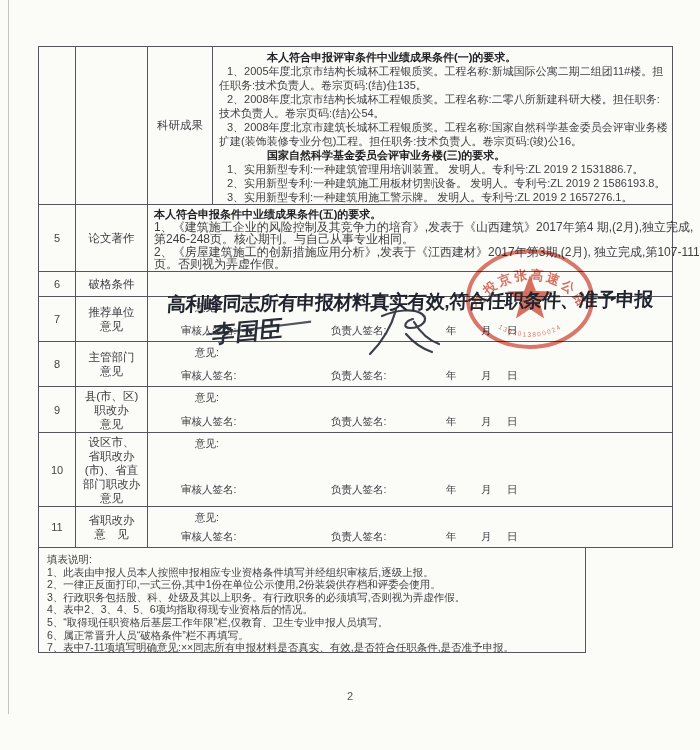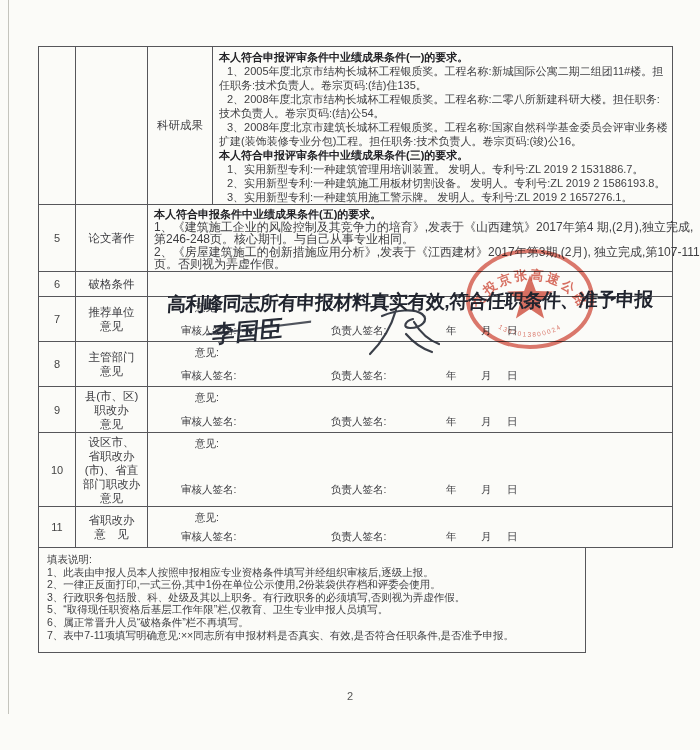--- a/index.html
+++ b/index.html
@@ -10,21 +10,21 @@
 
   table.form{position:absolute;left:38px;top:46px;width:634px;border-collapse:collapse;table-layout:fixed;}
   table.form td{border:1px solid #56565a;padding:0;vertical-align:middle;box-sizing:border-box;}
   td.num{text-align:center;font-size:11px;color:#444;}
   td.lbl{text-align:center;font-size:11.5px;color:#3c3c40;}
   td.lbl .ln{line-height:14px;white-space:nowrap;}
   td.sub{text-align:center;font-size:11.5px;color:#3c3c40;}
   td.content{vertical-align:top;}
   .body-lines{padding:3px 4px 0 6px;}
   .body-lines .ln{font-size:11px;line-height:14px;white-space:nowrap;color:#3f3f42;}
-  .body-lines .ln.b{font-weight:bold;color:#222226;}
+  .body-lines .ln.b{font-weight:bold;color:#222226;margin-left:48px;}
   .body-lines .ln.ind{padding-left:8px;}
   .paper-lines{padding:3px 4px 0 6px;}
   .paper-lines .ln{font-size:12px;line-height:12.4px;white-space:nowrap;color:#3f3f42;}
   .paper-lines .ln.b{font-weight:bold;color:#222226;font-size:11px;}
 
   td.opinion{position:relative;}
   .yijian{position:absolute;top:4px;left:6px;font-size:10.5px;color:#3c3c40;margin-left:41px;}
   .sigline{position:absolute;left:0;right:0;bottom:3px;height:14px;font-size:10.5px;color:#3c3c40;}
   .sigline span{position:absolute;white-space:nowrap;}
   .s-rev{left:5px;margin-left:28px;} .s-lead{left:183px;} .s-y{left:298px;} .s-m{left:333px;} .s-d{left:359px;}
@@ -69,21 +69,21 @@
       <td class="sub">科研成果</td>
       <td class="content">
         <div class="body-lines">
           <div class="ln b">本人符合申报评审条件中业绩成果条件(一)的要求。</div>
           <div class="ln ind">1、2005年度北京市结构长城杯工程银质奖。工程名称:新城国际公寓二期二组团11#楼。担</div>
           <div class="ln">任职务:技术负责人。卷宗页码:(结)住135。</div>
           <div class="ln ind">2、2008年度北京市结构长城杯工程银质奖。工程名称:二零八所新建科研大楼。担任职务:</div>
           <div class="ln">技术负责人。卷宗页码:(结)公54。</div>
           <div class="ln ind">3、2008年度北京市建筑长城杯工程银质奖。工程名称:国家自然科学基金委员会评审业务楼</div>
           <div class="ln">扩建(装饰装修专业分包)工程。担任职务:技术负责人。卷宗页码:(竣)公16。</div>
-          <div class="ln b">本人符合申报评审条件中业绩成果条件(三)的要求。</div>
+          <div class="ln b">国家自然科学基金委员会评审业务楼(三)的要求。</div>
           <div class="ln ind">1、实用新型专利:一种建筑管理用培训装置。 发明人。专利号:ZL 2019 2 1531886.7。</div>
           <div class="ln ind">2、实用新型专利:一种建筑施工用板材切割设备。 发明人。专利号:ZL 2019 2 1586193.8。</div>
           <div class="ln ind">3、实用新型专利:一种建筑用施工警示牌。 发明人。专利号:ZL 2019 2 1657276.1。</div>
         </div>
       </td>
     </tr>
 
     <tr style="height:67px">
       <td class="num">5</td>
       <td class="lbl">
@@ -202,20 +202,21 @@
       </td>
     </tr>
   </tbody>
     </table>
 
   <div class="notes">
     <div class="ln">填表说明:</div>
     <div class="ln">1、此表由申报人员本人按照申报相应专业资格条件填写并经组织审核后,逐级上报。</div>
     <div class="ln">2、一律正反面打印,一式三份,其中1份在单位公示使用,2份装袋供存档和评委会使用。</div>
     <div class="ln">3、行政职务包括股、科、处级及其以上职务。有行政职务的必须填写,否则视为弄虚作假。</div>
+    <div class="ln">4、表中2、3、4、5、6项均指取得现专业资格后的情况。</div>
     <div class="ln">5、“取得现任职资格后基层工作年限”栏,仅教育、卫生专业申报人员填写。</div>
     <div class="ln">6、属正常晋升人员“破格条件”栏不再填写。</div>
     <div class="ln">7、表中7-11项填写明确意见:××同志所有申报材料是否真实、有效,是否符合任职条件,是否准予申报。</div>
   </div>
 
   <div class="page-num">2</div>
 
   <svg class="stamp" viewBox="0 0 140 112">
     <defs>
       <path id="arcTop" d="M 20 66 A 51 38 0 0 1 120 66" fill="none"></path>

